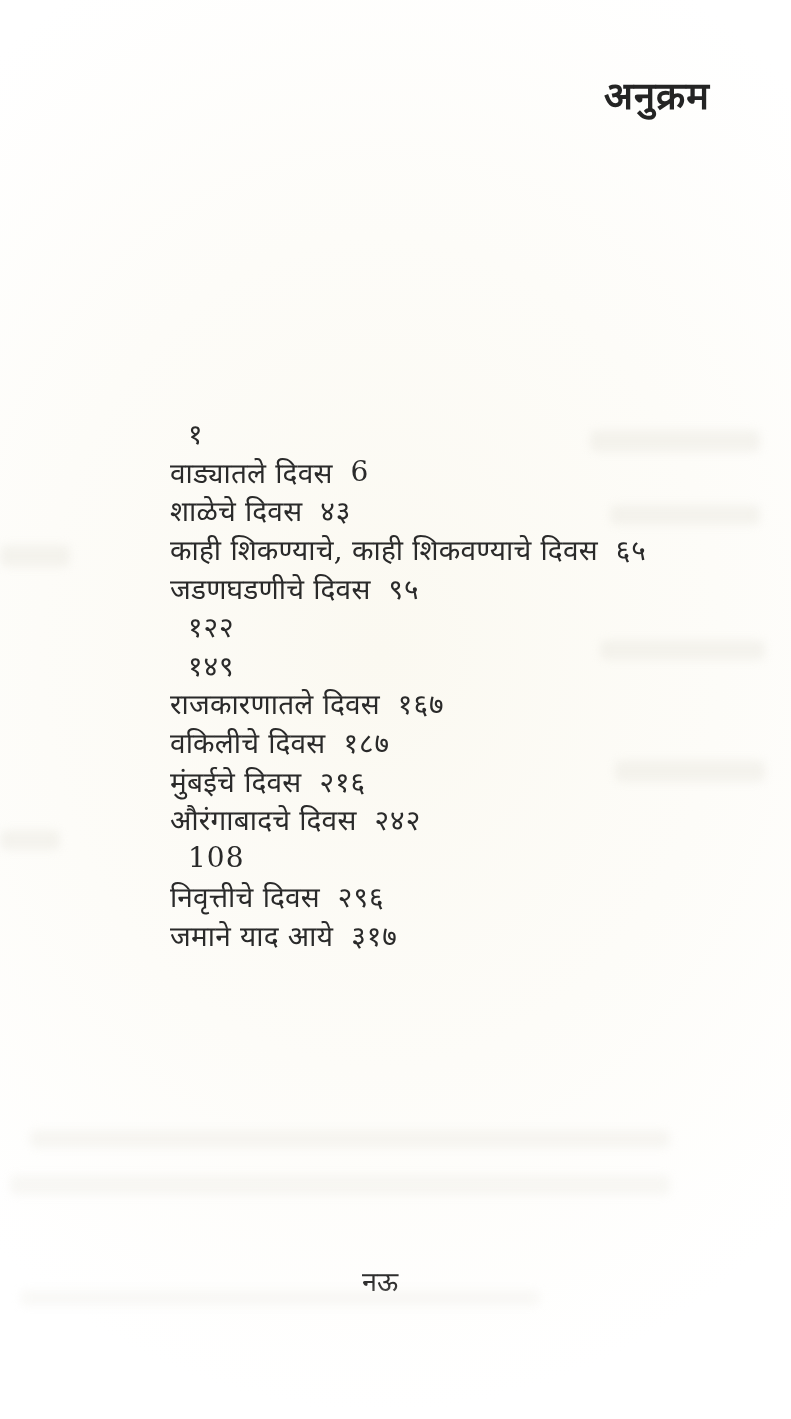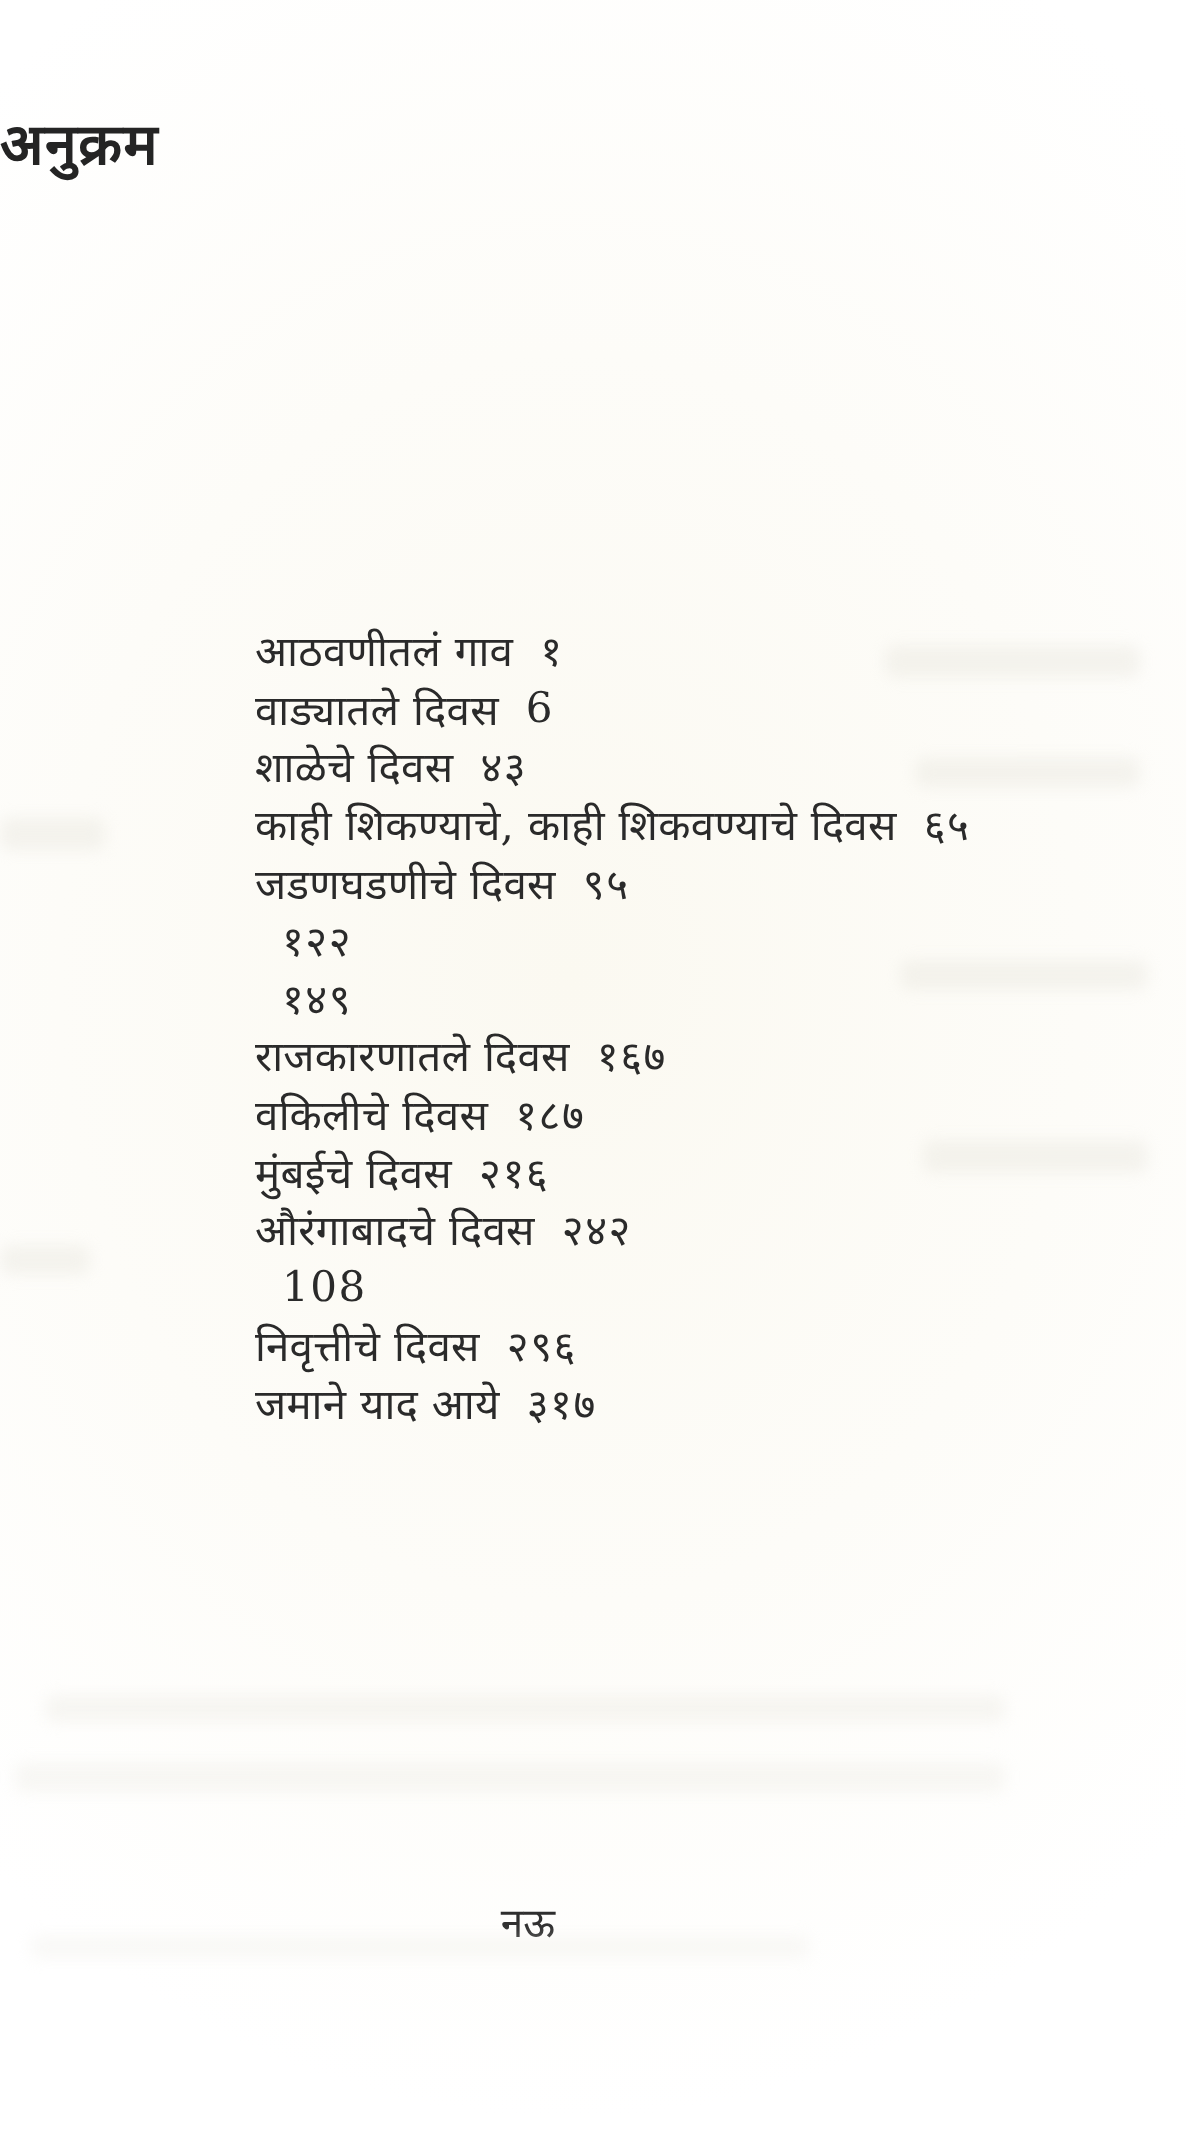--- a/index.html
+++ b/index.html
@@ -17,21 +17,21 @@
       radial-gradient(ellipse 620px 760px at 48% 46%, #fbf9f1 0%, #fdfcf8 55%, #ffffff 100%);
     color: #262626;
     font-family: "DejaVu Serif", "Liberation Serif", serif;
   }
   .title {
     position: absolute;
     top: 68px;
     left: 0;
     width: 710px;            
     margin: 0;
-    text-align: left;
+    text-align: right;
     font-size: 38px;
     font-weight: 600;
     letter-spacing: 1px;
     color: #242424;
   }
   .toc {
     position: absolute;
     top: 414px;
     left: 170px;
     width: 560px;
@@ -52,20 +52,21 @@
     letter-spacing: 1px;
   }
   .footer {
     position: absolute;
     top: 1262px;
     left: 0;
     width: 704px;            
     text-align: center;
     font-size: 27px;
     color: #2e2e2e;
+    padding-left: 28px;
   }
   
   .ghost {
     position: absolute;
     background: #e9e7df;
     opacity: 0.45;
     filter: blur(5px);
     border-radius: 6px;
     pointer-events: none;
   }
@@ -81,21 +82,20 @@
 </style>
 </head>
 <body>
 
 <div class="page">
 
   <h1 class="title">अनुक्रम</h1>
 
   <div class="toc" id="toc-list">
   <div class="toc-row">
-    <span class="toc-label">आठवणीतलं गाव</span>
     <span class="toc-page">१</span>
   </div>
 
   <div class="toc-row">
     <span class="toc-label">वाड्यातले दिवस</span>
     <span class="toc-page">6</span>
   </div>
 
   <div class="toc-row">
     <span class="toc-label">शाळेचे दिवस</span>

